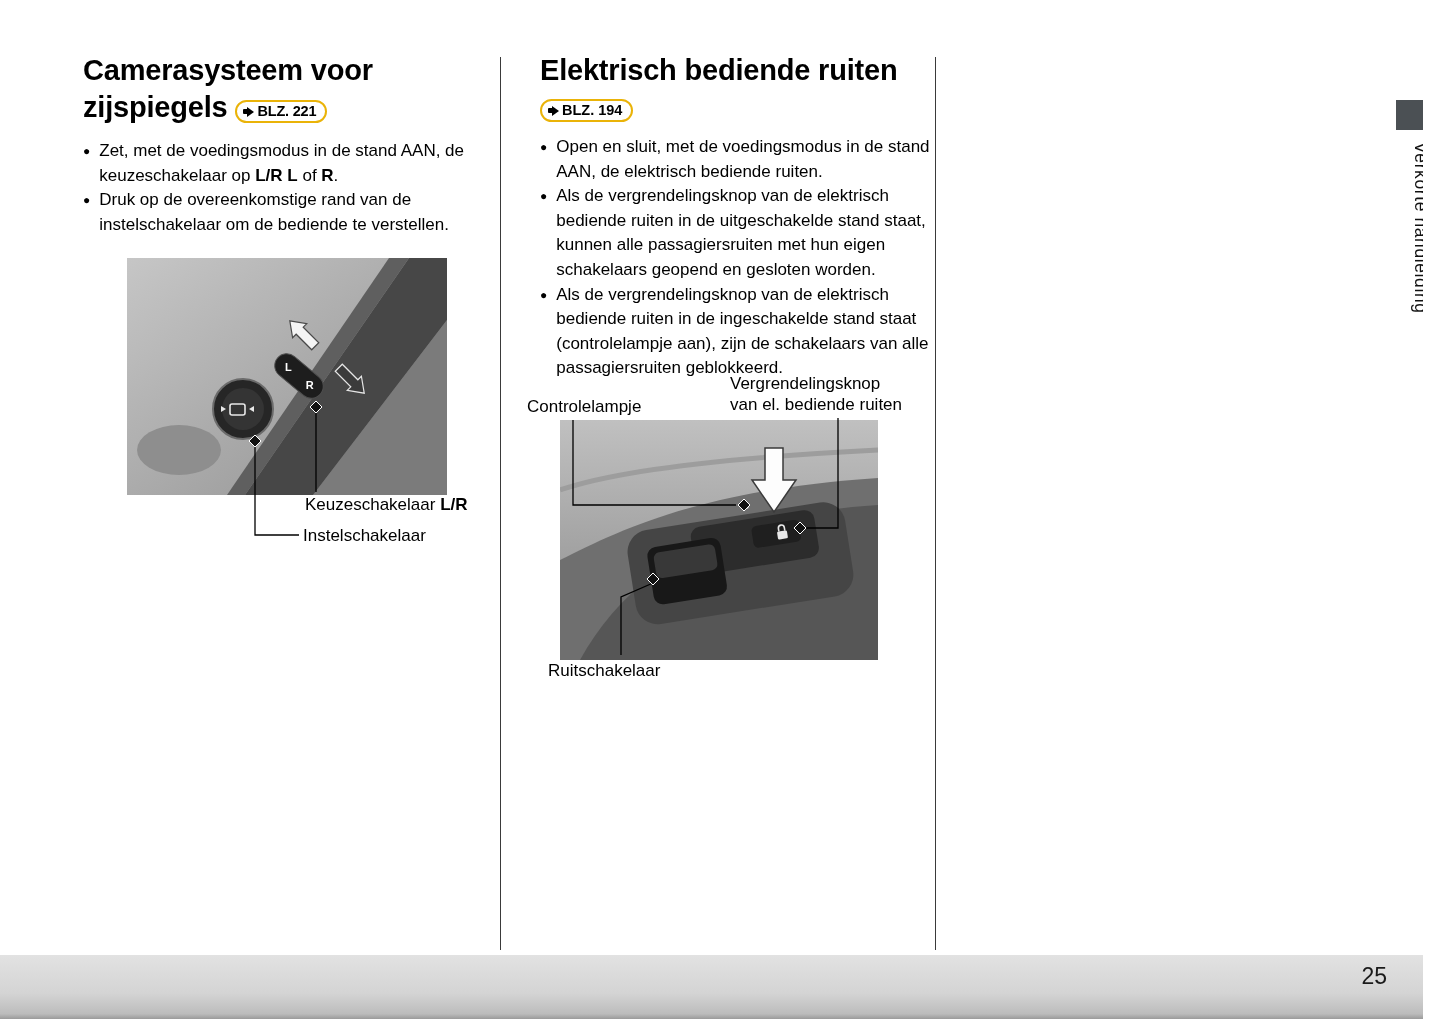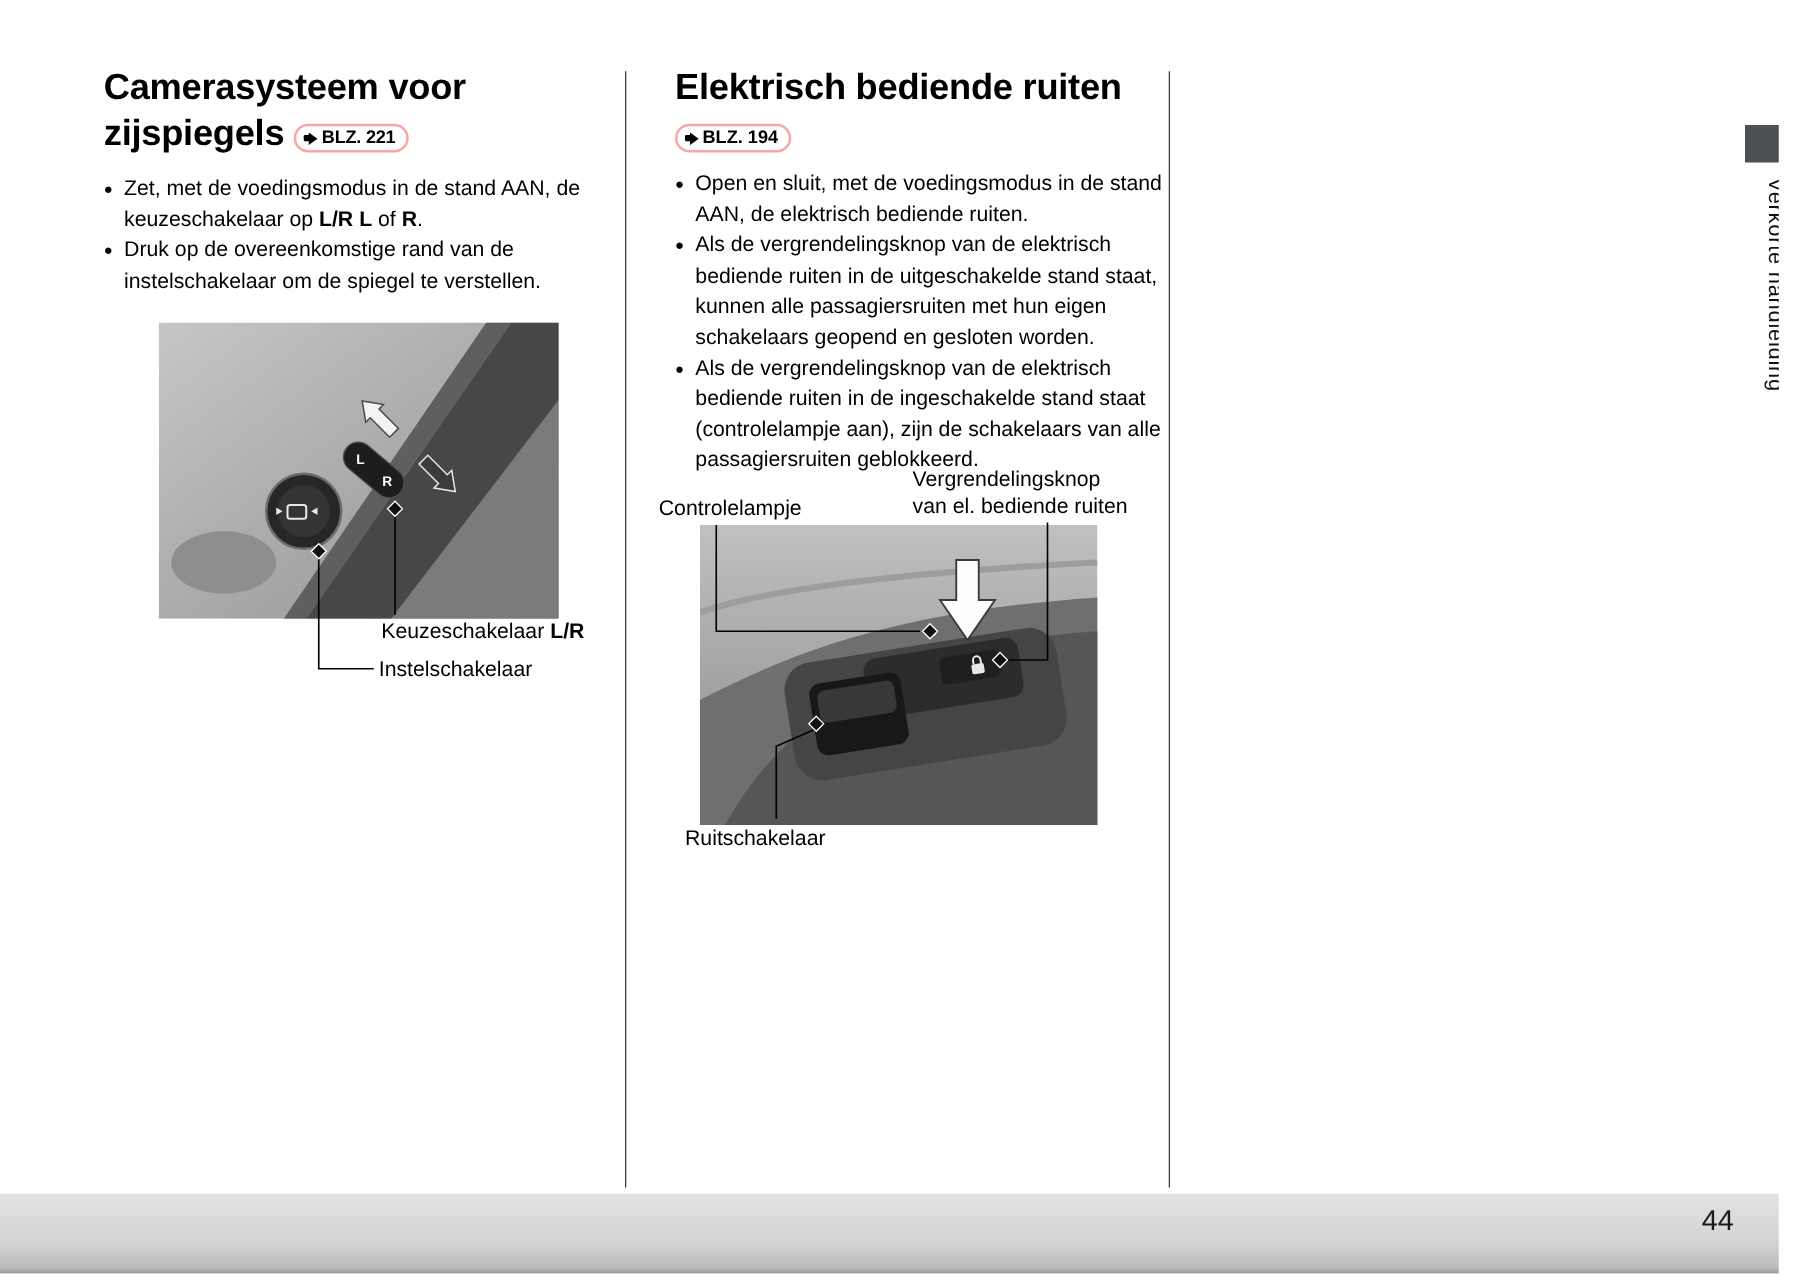--- a/index.html
+++ b/index.html
@@ -12,21 +12,21 @@
   .divider.d1{left:500px;}
   .divider.d2{left:935px;}
 
   .col{position:absolute;top:52px;}
   .col.left-col{left:83px;width:405px;}
   .col.right-col{left:540px;width:402px;}
 
   h1.title{margin:0;font-size:29px;line-height:37px;font-weight:700;letter-spacing:-0.2px;}
 
   .ref-badge{
-    display:inline-flex;align-items:center;gap:3px;border:2px solid #fca5a5;border-radius:13px;
+    display:inline-flex;align-items:center;gap:3px;border:2px solid #eab308;border-radius:13px;
     padding:1px 9px 1px 6px;font-size:14.5px;font-weight:700;line-height:17px;
     vertical-align:3px;margin-left:8px;background:#fff;white-space:nowrap;
   }
   .ref-badge.block{margin:10px 0 0 0;vertical-align:baseline;}
   .ref-arrow{display:inline-flex;align-items:center;}
   .ref-arrow .tail{display:block;width:5px;height:5px;background:#000;border-radius:1px;margin-right:-1px;}
   .ref-arrow .head{display:block;width:0;height:0;border-top:5px solid transparent;border-bottom:5px solid transparent;border-left:7px solid #000;}
 
   ul.bullets{list-style:none;margin:13px 0 0 0;padding:0;font-size:17px;line-height:24.6px;}
   ul.bullets li{display:flex;gap:9px;align-items:flex-start;}
@@ -73,21 +73,21 @@
           </span>
           <span>BLZ. 221</span>
         </span></h1>
     <ul class="bullets">
       <li>
         <span class="dot">●</span>
         <span class="btext"><span>Zet, met de voedingsmodus in de stand AAN, de keuzeschakelaar op </span><span style="font-weight: 700;">L/R</span><span> </span><span style="font-weight: 700;">L</span><span> of </span><span style="font-weight: 700;">R</span><span>.</span></span>
       </li>
       <li>
         <span class="dot">●</span>
-        <span class="btext"><span>Druk op de overeenkomstige rand van de instelschakelaar om de spiegel te verstellen.</span></span>
+        <span class="btext"><span>Druk op de overeenkomstige rand van de instelschakelaar om de bediende te verstellen.</span></span>
       </li>
     </ul>
   </section>
 
   <section class="col right-col">
     <h1 class="title"><span>Elektrisch bediende ruiten</span></h1>
     <span class="ref-badge block">
         <span class="ref-arrow">
           <i class="tail"></i>
           <i class="head"></i>
@@ -198,15 +198,15 @@
       <path d="M653,573 l6,6 l-6,6 l-6,-6 Z"></path>
     </g>
   </svg>
 
   <div class="side-tab"></div>
   <div class="side-label">
     <span>Verkorte handleiding</span>
   </div>
 
   <div class="footer"></div>
-  <div class="page-number">44</div>
+  <div class="page-number">25</div>
 
 </div>
 
 </body></html>

